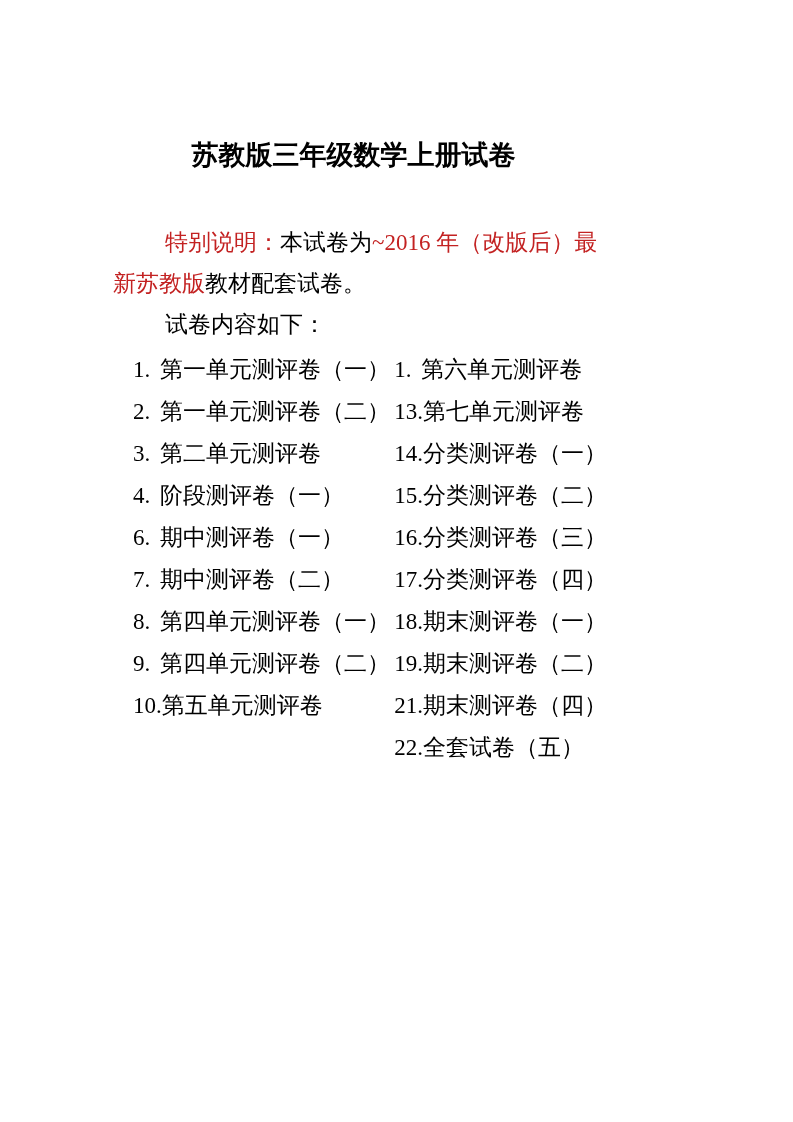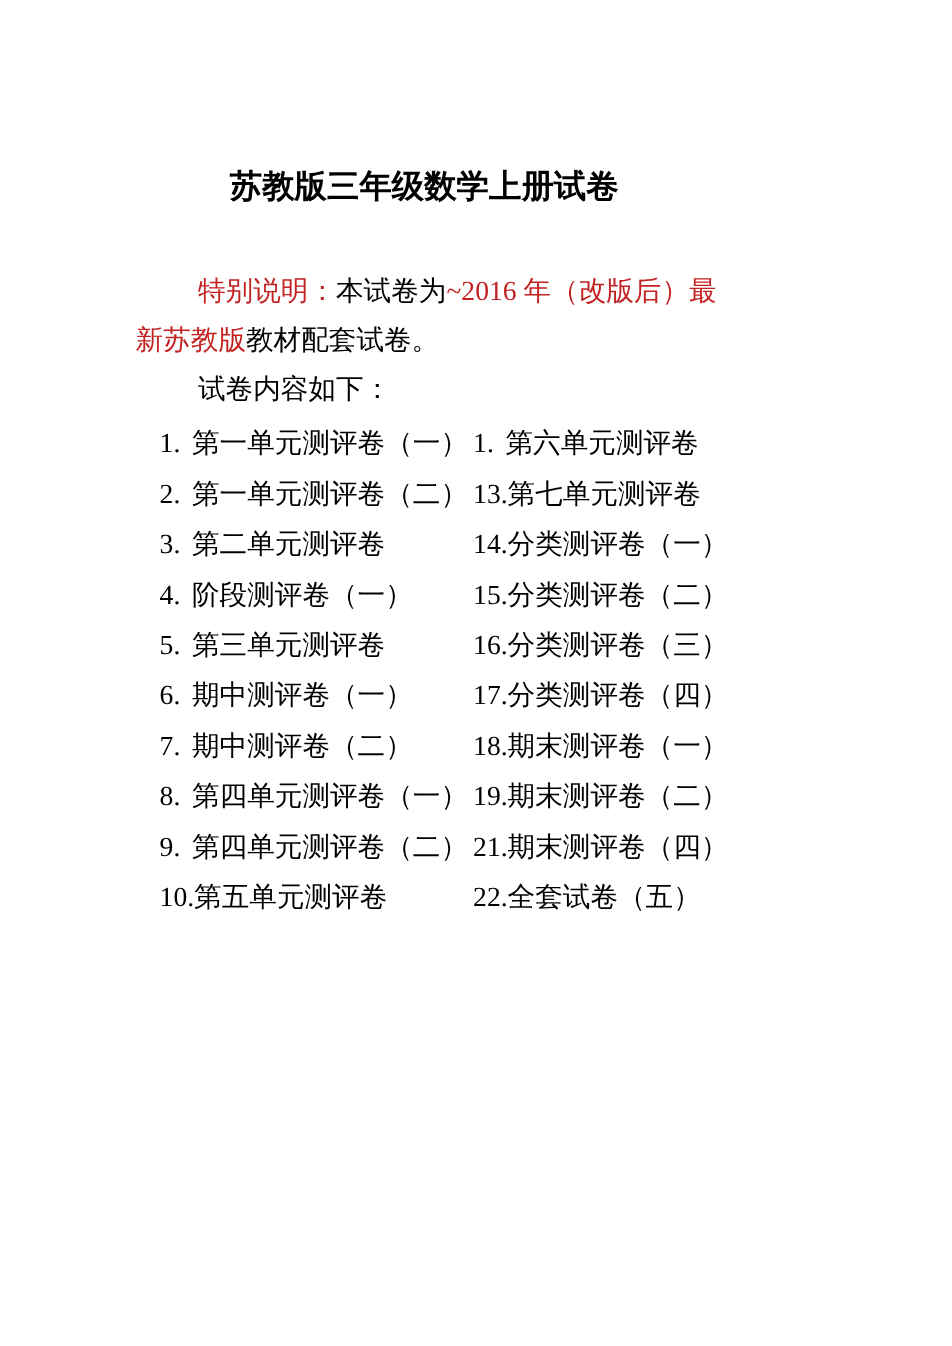--- a/index.html
+++ b/index.html
@@ -74,21 +74,20 @@
 
     <p class="para indent">试卷内容如下：</p>
 
     <div class="columns">
 
       <ol class="col col-left">
         <li><span class="num">1.</span><span>第一单元测评卷（一）</span></li>
         <li><span class="num">2.</span><span>第一单元测评卷（二）</span></li>
         <li><span class="num">3.</span><span>第二单元测评卷</span></li>
         <li><span class="num">4.</span><span>阶段测评卷（一）</span></li>
-        <li><span class="num">5.</span><span>第三单元测评卷</span></li>
         <li><span class="num">6.</span><span>期中测评卷（一）</span></li>
         <li><span class="num">7.</span><span>期中测评卷（二）</span></li>
         <li><span class="num">8.</span><span>第四单元测评卷（一）</span></li>
         <li><span class="num">9.</span><span>第四单元测评卷（二）</span></li>
         <li><span class="num">10.</span><span>第五单元测评卷</span></li>
       </ol>
 
       <ol class="col col-right">
         <li><span class="num">1.</span><span>第六单元测评卷</span></li>
         <li><span class="num">13.</span><span>第七单元测评卷</span></li>

